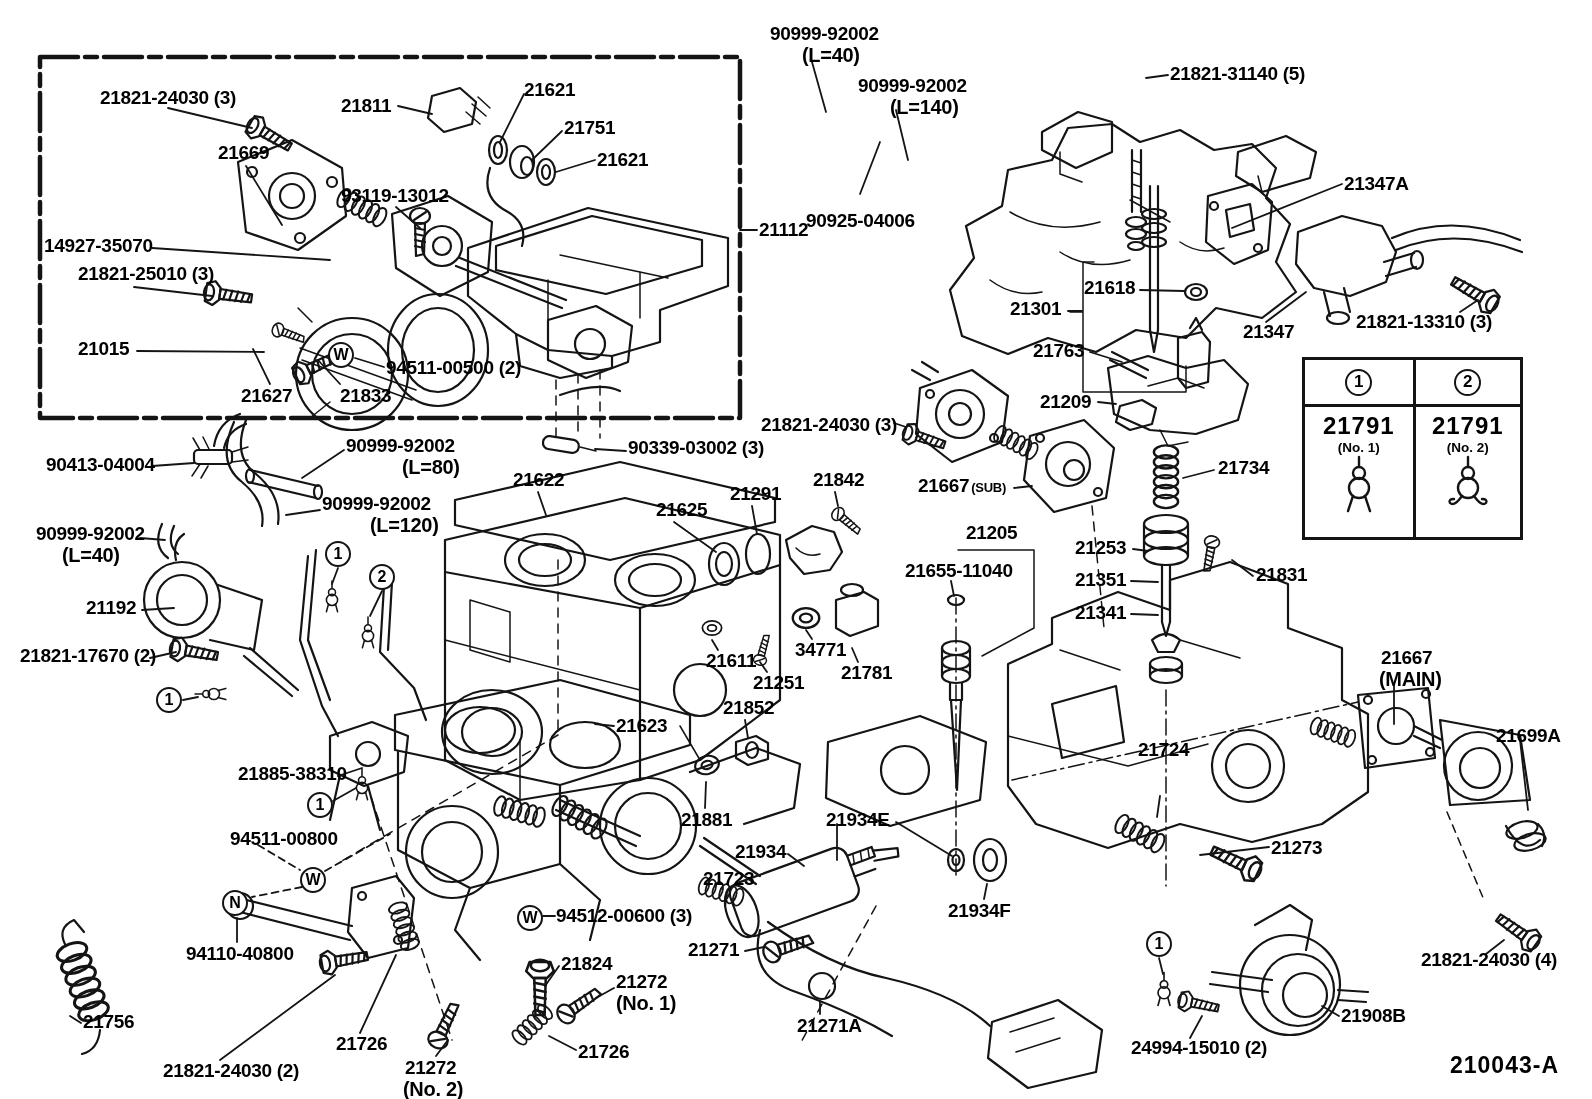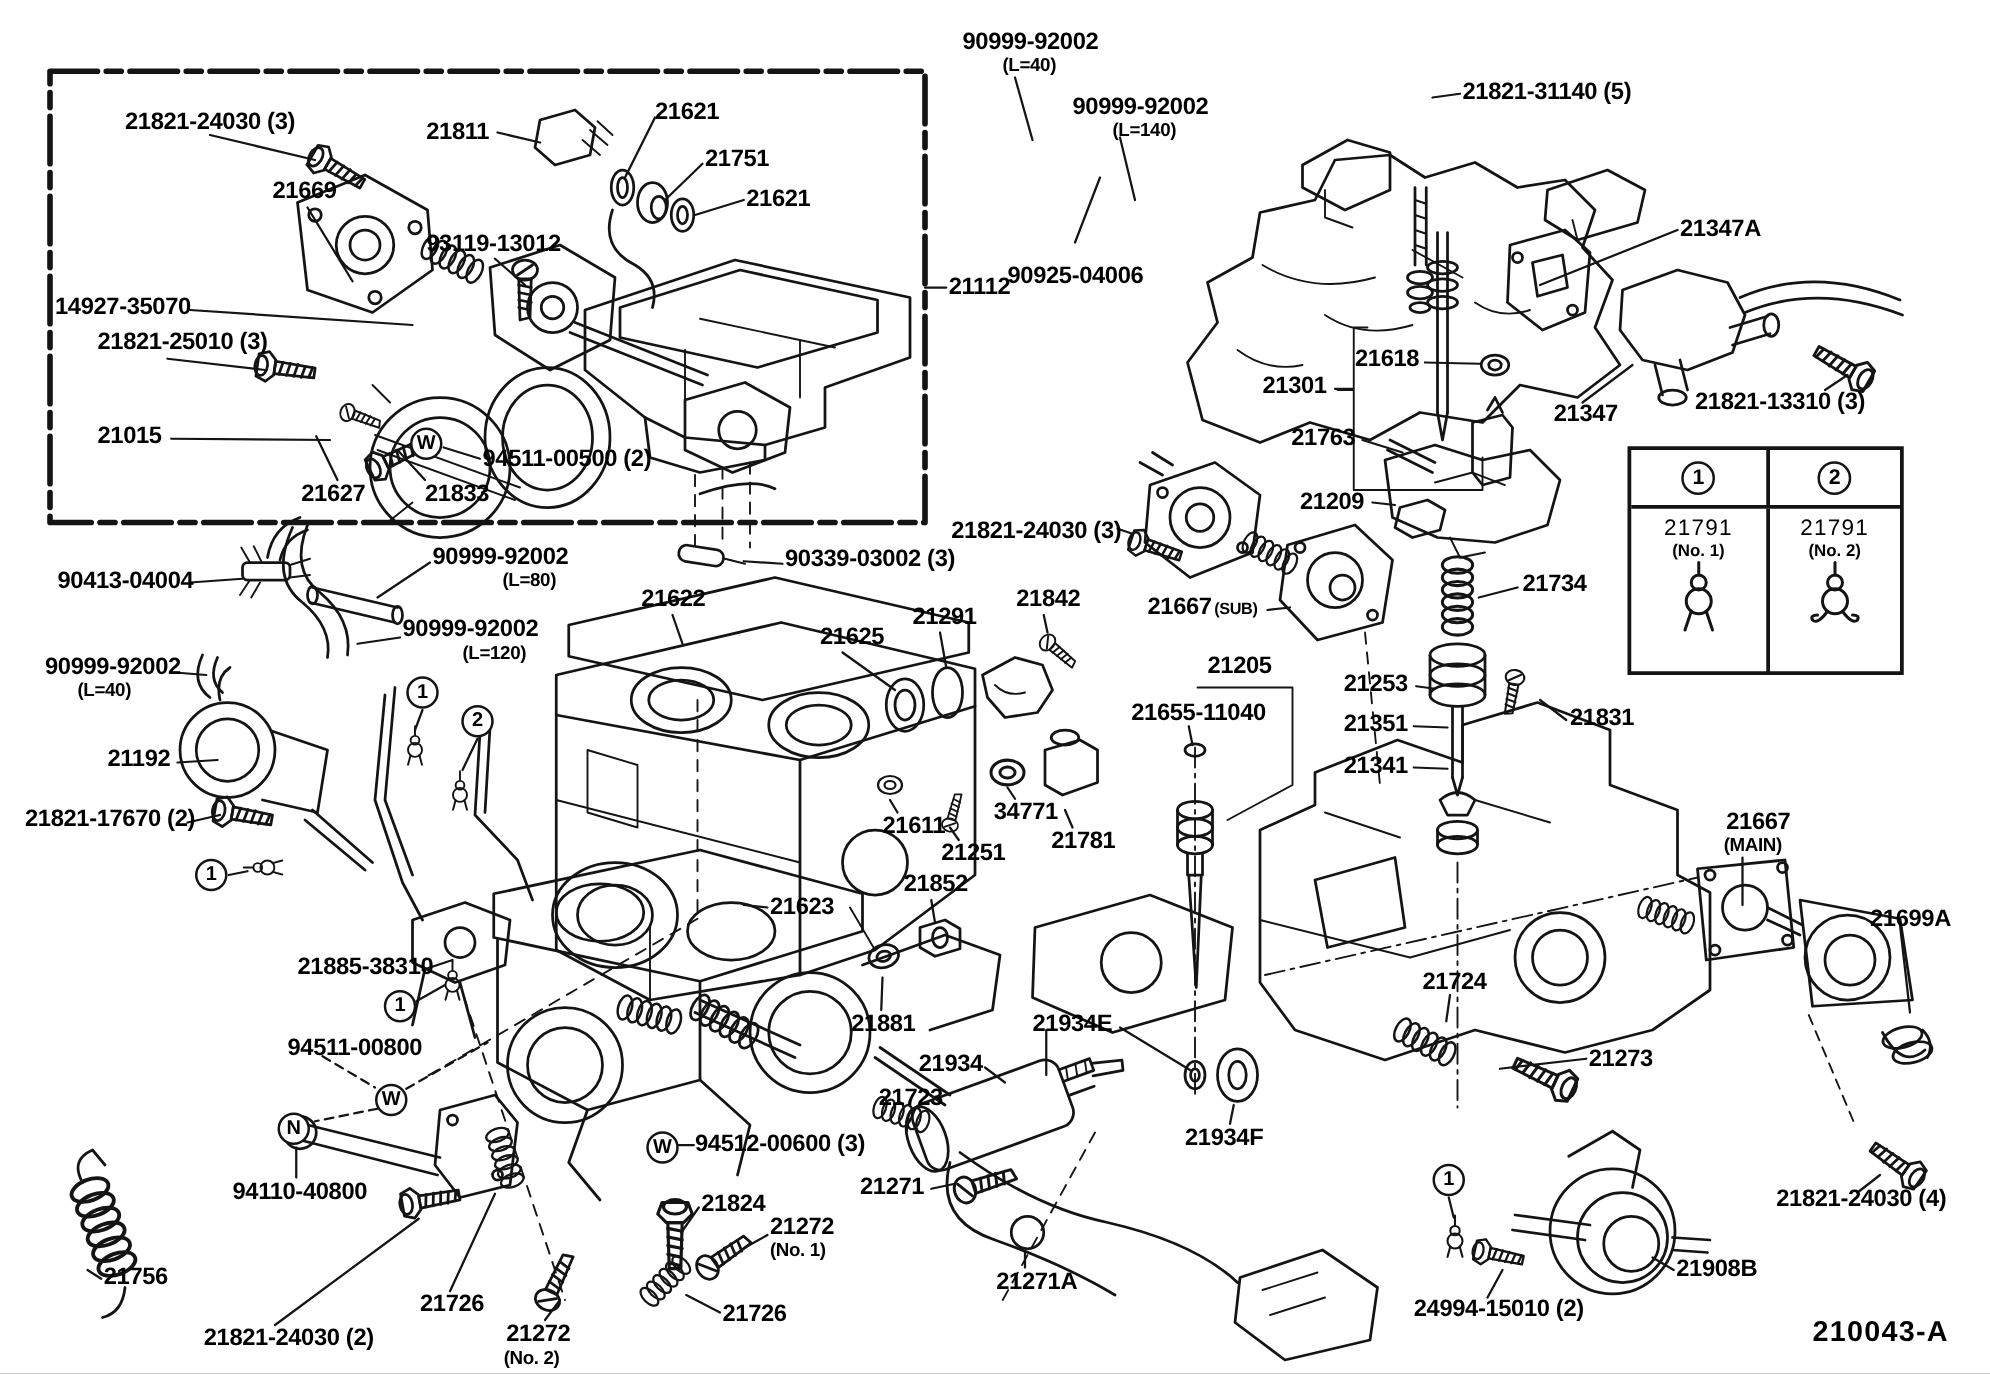--- a/index.html
+++ b/index.html
@@ -4,35 +4,35 @@
 <style>
   html,body{margin:0;padding:0;background:#888;}
   #canvas{position:relative;width:1592px;height:1099px;background:#ffffff;overflow:hidden;
           font-family:"Liberation Sans",sans-serif;color:#000;}
   #art-svg{position:absolute;left:0;top:0;}
   .art{stroke:#141414;fill:none;stroke-width:2.2;stroke-linecap:round;stroke-linejoin:round;}
   .thin{stroke-width:1.5;}
   .part-label{position:absolute;font:bold 19px/1.08 "Liberation Sans",sans-serif;color:#000;
               white-space:nowrap;letter-spacing:-0.3px;}
   .pl-suf{font-size:13px;font-weight:bold;margin-left:2px;}
-  .pl-sub{font-size:15px;font-weight:bold;}
+  .pl-sub{font-size:20px;font-weight:bold;}
   .marker{position:absolute;width:26px;height:26px;border:2.6px solid #141414;border-radius:50%;
           background:#fff;display:flex;align-items:center;justify-content:center;
           font:bold 16px "Liberation Sans",sans-serif;box-sizing:border-box;z-index:5;}
   #labels-layer div{z-index:6;}
   .callout-table{position:absolute;left:1302px;top:357px;width:221px;height:183px;border:3px solid #141414;
                  background:#fff;box-sizing:border-box;z-index:4;}
   .ct-head{display:grid;grid-template-columns:1fr 1fr;height:44px;border-bottom:3px solid #141414;}
   .ct-body{display:grid;grid-template-columns:1fr 1fr;height:132px;}
   .ct-cell{display:flex;flex-direction:column;align-items:center;justify-content:center;}
   .ct-head .ct-cell+.ct-cell,.ct-body .ct-cell+.ct-cell{border-left:3px solid #141414;}
   .ct-circ{width:27px;height:27px;border:2.6px solid #141414;border-radius:50%;display:flex;
            align-items:center;justify-content:center;font-weight:bold;font-size:17px;box-sizing:border-box;}
   .ct-body .ct-cell{justify-content:flex-start;padding-top:5px;}
-  .ct-part{font-weight:normal;font-size:18px;letter-spacing:1px;}
+  .ct-part{font-weight:bold;font-size:24px;letter-spacing:1px;}
   .ct-note{font-weight:bold;font-size:13.5px;}
   .diagram-id{position:absolute;left:1450px;top:1052px;font:bold 23px "Liberation Sans",sans-serif;
               letter-spacing:1px;z-index:6;}
   #leader-layer line{stroke:#141414;stroke-width:1.8;}
 </style>
 </head>
 <body>
 
 <div id="canvas">
 
@@ -535,21 +535,21 @@
       <div class="part-label" style="left: 681px; top: 810px;"><span>21881</span></div>
       <div class="part-label" style="left: 761px; top: 415px;"><span>21821-24030 (3)</span></div>
       <div class="part-label" style="left: 918px; top: 476px;"><span>21667</span><span class="pl-suf">(SUB)</span></div>
       <div class="part-label" style="left: 966px; top: 523px;"><span>21205</span></div>
       <div class="part-label" style="left: 905px; top: 561px;"><span>21655-11040</span></div>
       <div class="part-label" style="left: 1075px; top: 538px;"><span>21253</span></div>
       <div class="part-label" style="left: 1075px; top: 570px;"><span>21351</span></div>
       <div class="part-label" style="left: 1075px; top: 603px;"><span>21341</span></div>
       <div class="part-label" style="left: 1218px; top: 458px;"><span>21734</span></div>
       <div class="part-label" style="left: 1256px; top: 565px; text-align: right;"><span>21831</span></div>
-      <div class="part-label" style="left: 1138px; top: 776px;"><span>21724</span></div>
+      <div class="part-label" style="left: 1138px; top: 740px;"><span>21724</span></div>
       <div class="part-label" style="left: 1271px; top: 838px;"><span>21273</span></div>
       <div class="part-label" style="left: 1381px; top: 648px;"><span>21667</span><div class="pl-sub" style="margin-left: -2px;">(MAIN)</div></div>
       <div class="part-label" style="left: 1496px; top: 726px;"><span>21699A</span></div>
       <div class="part-label" style="left: 1421px; top: 950px;"><span>21821-24030 (4)</span></div>
       <div class="part-label" style="left: 1131px; top: 1038px;"><span>24994-15010 (2)</span></div>
       <div class="part-label" style="left: 1341px; top: 1006px;"><span>21908B</span></div>
       <div class="marker" style="left: 325px; top: 541px;">1</div>
       <div class="marker" style="left: 369px; top: 564px;">2</div>
       <div class="marker" style="left: 156px; top: 687px;">1</div>
       <div class="marker" style="left: 307px; top: 792px;">1</div>

